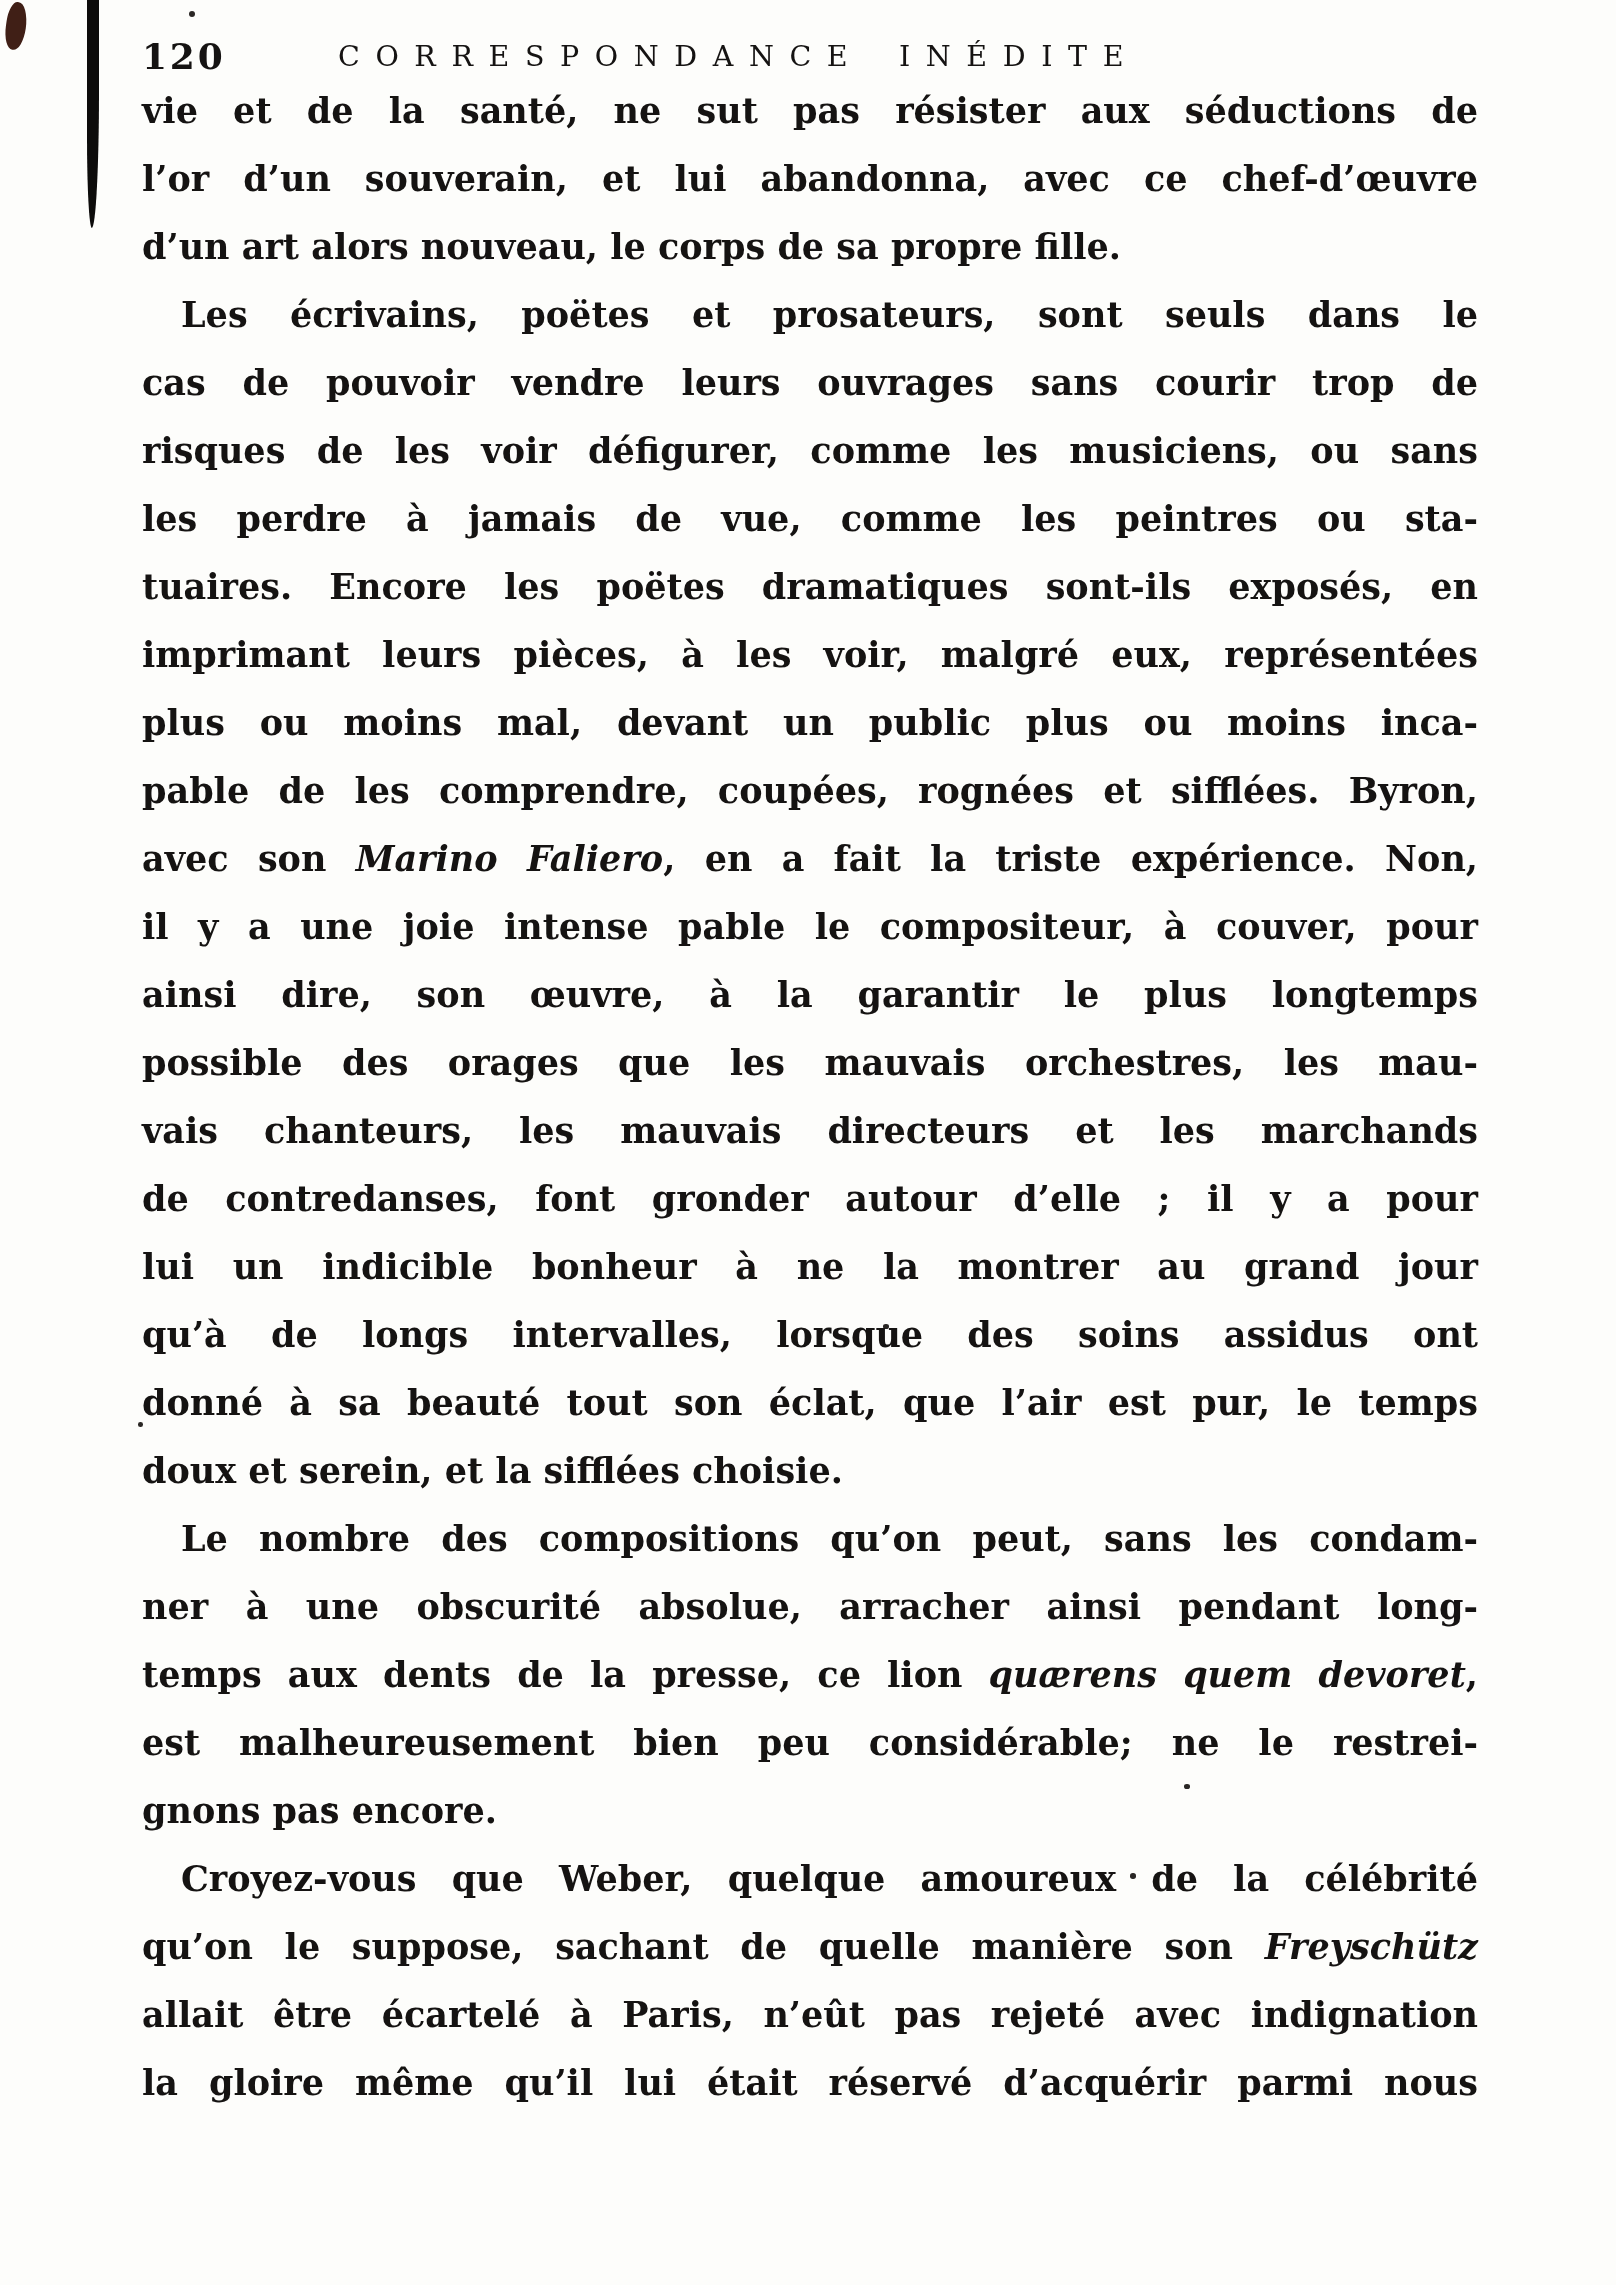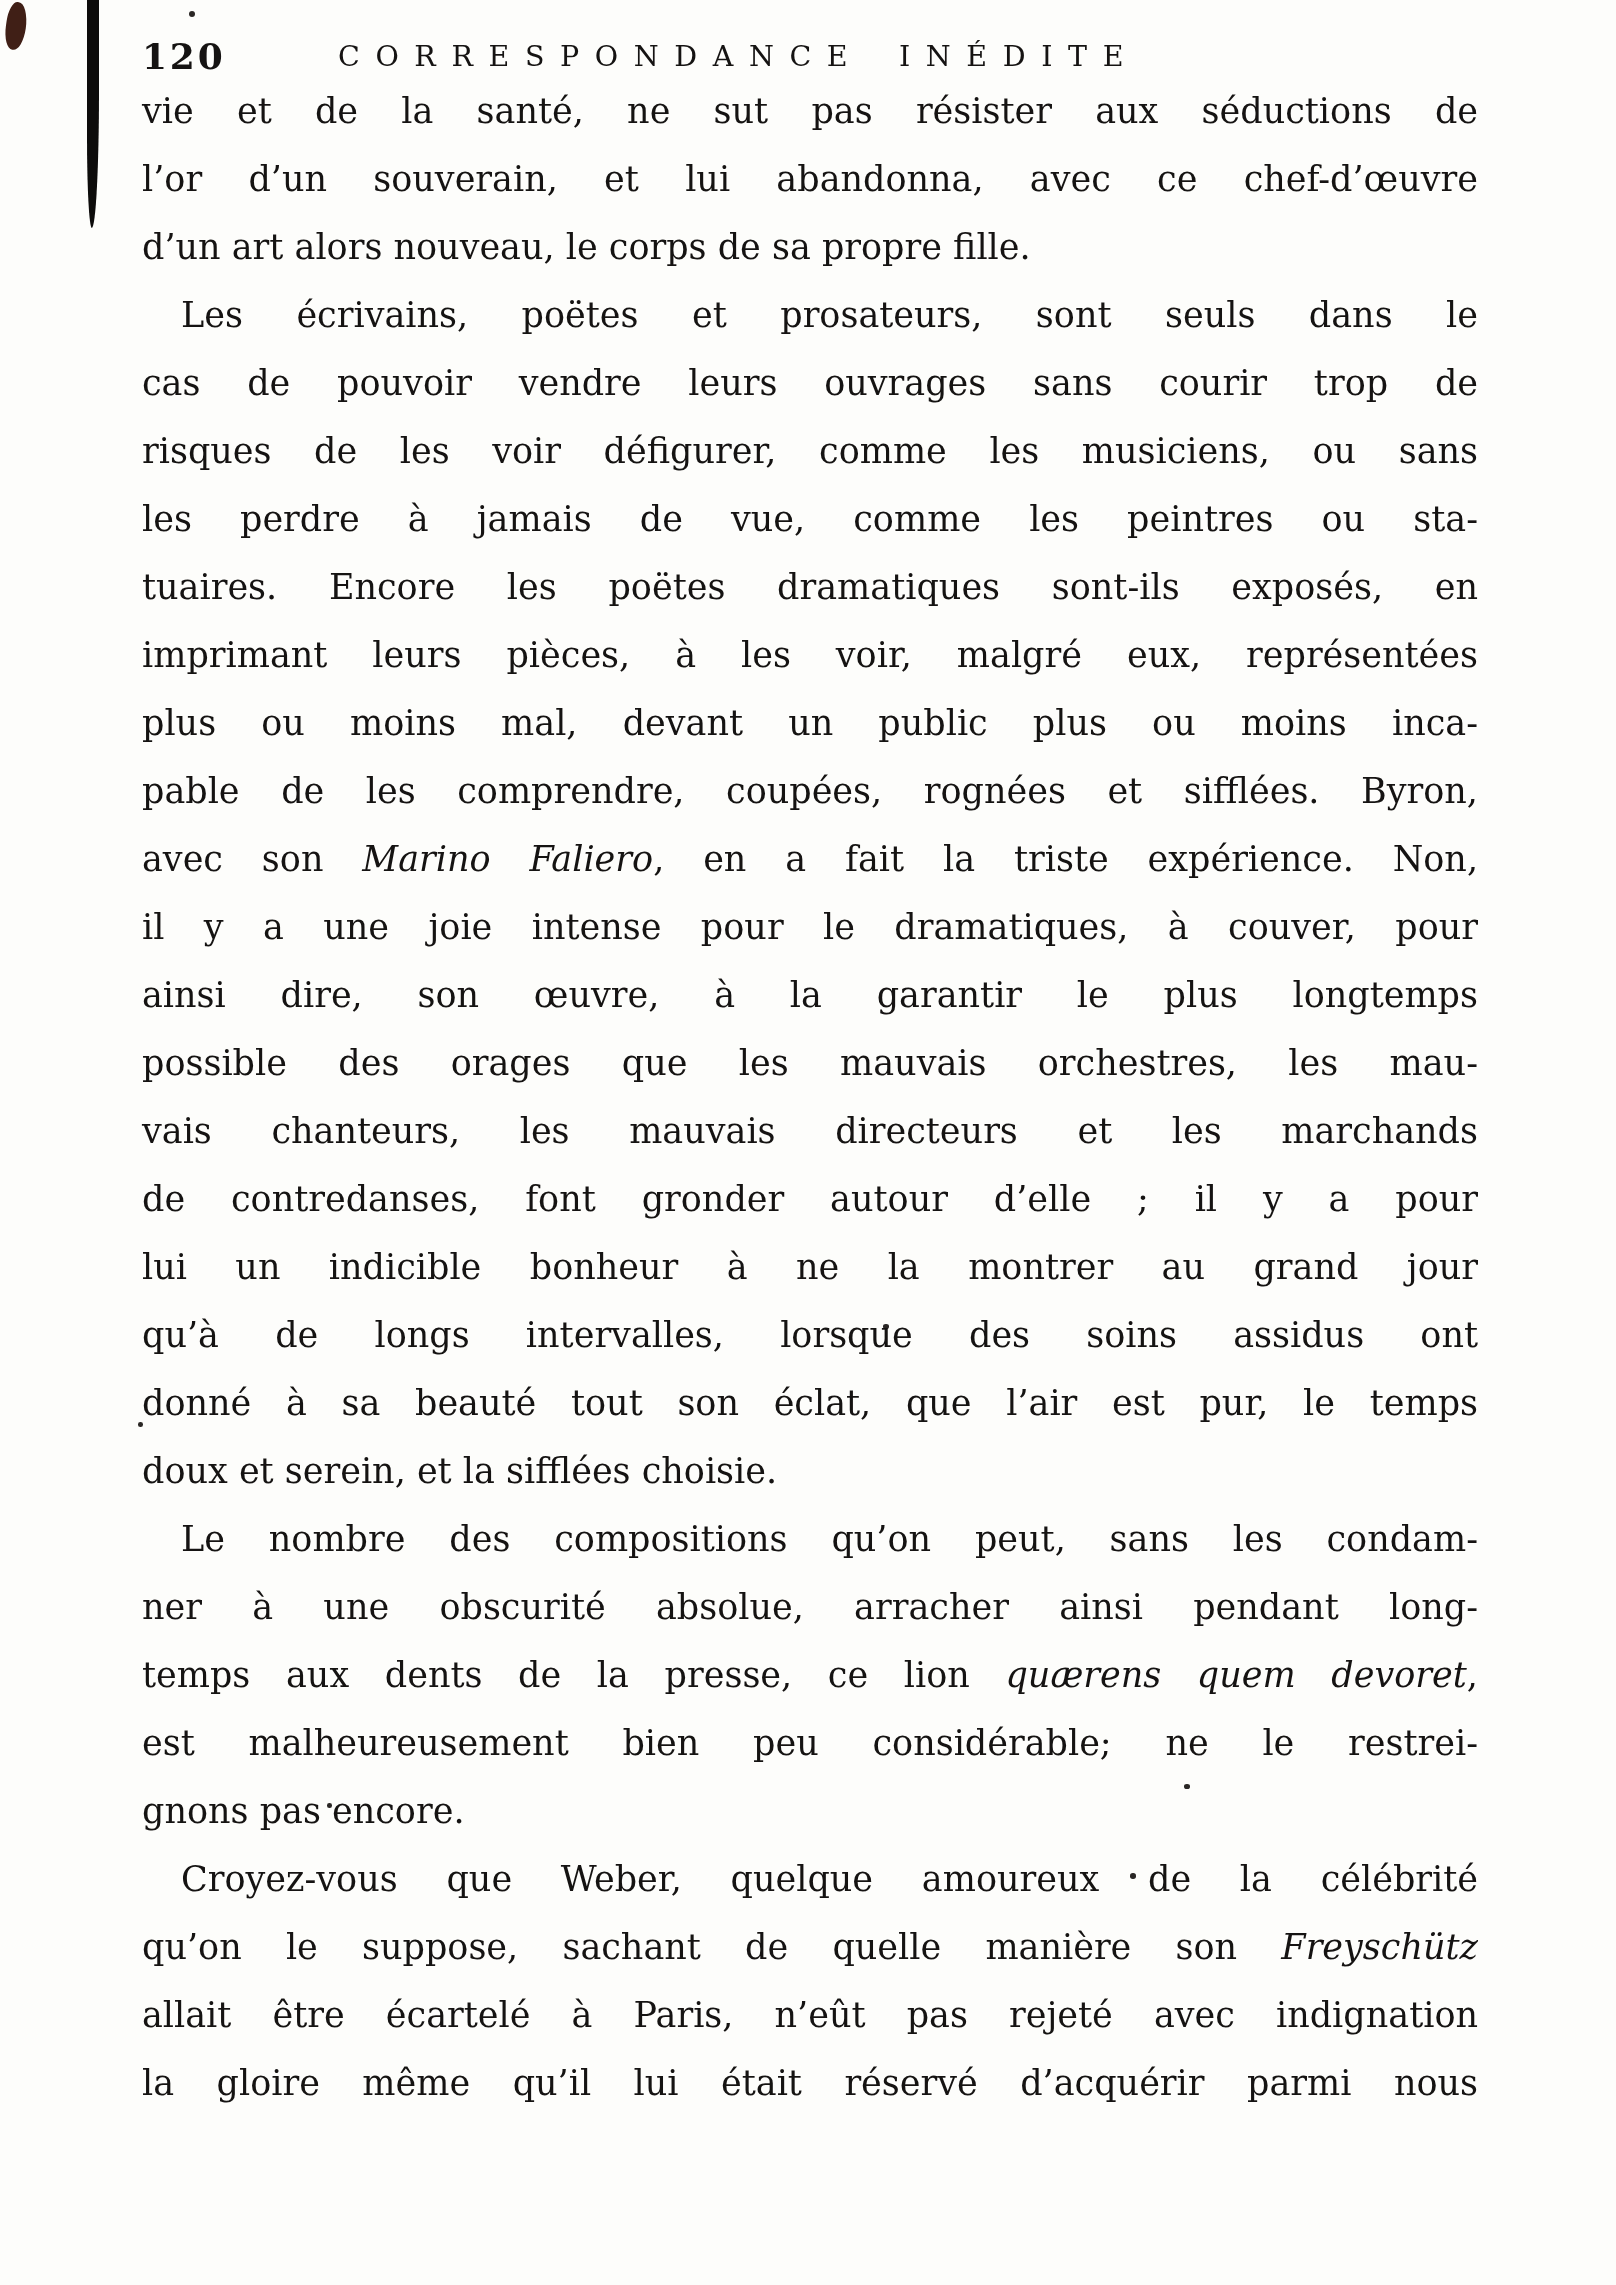--- a/index.html
+++ b/index.html
@@ -43,21 +43,21 @@
   }
   .running-title {
     position: absolute; left: 338px; top: 40px;
     font-size: 28.5px; font-weight: normal;
     letter-spacing: 15.6px; word-spacing: 11px;
     white-space: nowrap;
   }
   .text-block {
     position: absolute; left: 142px; top: 77px;
     width: 1336px;
-    font-size: 35px; font-weight: normal;
+    font-size: 35px; font-weight: bold;
     line-height: 68px;
   }
   .line {
     text-align: justify;
     text-align-last: justify;
   }
   .line.para-end { text-align-last: left; }
   .line.indent { text-indent: 39px; }
   .it { font-style: italic; }
 </style>
@@ -85,21 +85,21 @@
       <div class="line para-end"><span class="">d’un art alors nouveau, le corps de sa propre fille.</span></div>
       <div class="line indent"><span class="">Les écrivains, poëtes et prosateurs, sont seuls dans le</span></div>
       <div class="line"><span class="">cas de pouvoir vendre leurs ouvrages sans courir trop de</span></div>
       <div class="line"><span class="">risques de les voir défigurer, comme les musiciens, ou sans</span></div>
       <div class="line"><span class="">les perdre à jamais de vue, comme les peintres ou sta-</span></div>
       <div class="line"><span class="">tuaires. Encore les poëtes dramatiques sont-ils exposés, en</span></div>
       <div class="line"><span class="">imprimant leurs pièces, à les voir, malgré eux, représentées</span></div>
       <div class="line"><span class="">plus ou moins mal, devant un public plus ou moins inca-</span></div>
       <div class="line"><span class="">pable de les comprendre, coupées, rognées et sifflées. Byron,</span></div>
       <div class="line"><span class="">avec son </span><span class="it">Marino Faliero</span><span class="">, en a fait la triste expérience. Non,</span></div>
-      <div class="line"><span class="">il y a une joie intense pour le dramatiques, à couver, pour</span></div>
+      <div class="line"><span class="">il y a une joie intense pable le compositeur, à couver, pour</span></div>
       <div class="line"><span class="">ainsi dire, son œuvre, à la garantir le plus longtemps</span></div>
       <div class="line"><span class="">possible des orages que les mauvais orchestres, les mau-</span></div>
       <div class="line"><span class="">vais chanteurs, les mauvais directeurs et les marchands</span></div>
       <div class="line"><span class="">de contredanses, font gronder autour d’elle ; il y a pour</span></div>
       <div class="line"><span class="">lui un indicible bonheur à ne la montrer au grand jour</span></div>
       <div class="line"><span class="">qu’à de longs intervalles, lorsque des soins assidus ont</span></div>
       <div class="line"><span class="">donné à sa beauté tout son éclat, que l’air est pur, le temps</span></div>
       <div class="line para-end"><span class="">doux et serein, et la sifflées choisie.</span></div>
       <div class="line indent"><span class="">Le nombre des compositions qu’on peut, sans les condam-</span></div>
       <div class="line"><span class="">ner à une obscurité absolue, arracher ainsi pendant long-</span></div>

